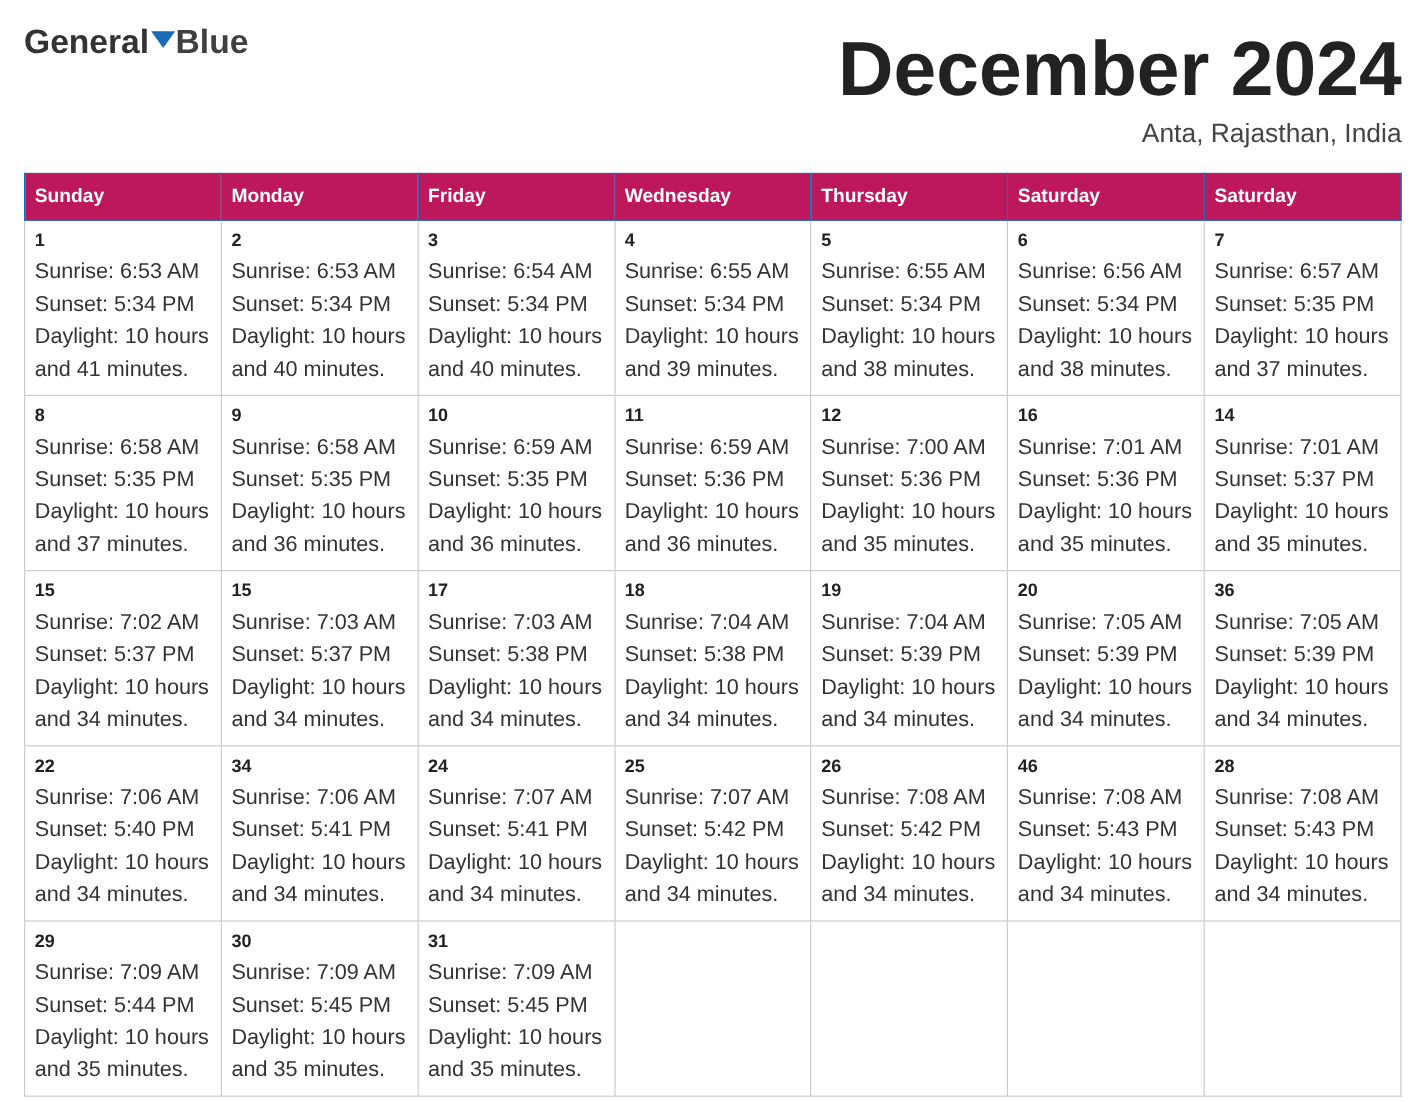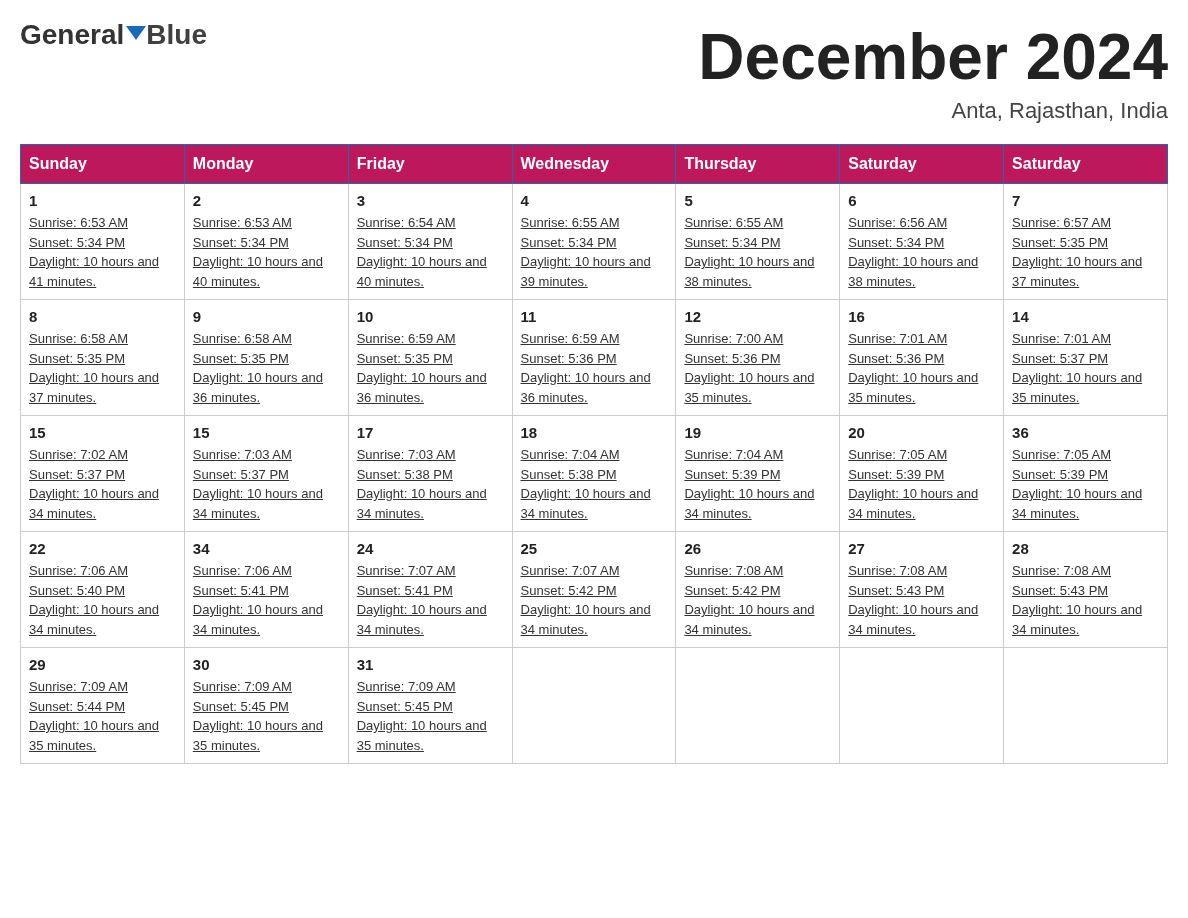--- a/index.html
+++ b/index.html
@@ -79,24 +79,23 @@
       color: #333;
       min-height: 110px;
     }
     .day-number {
       font-size: 15px;
       font-weight: bold;
       color: #222;
       margin-bottom: 4px;
     }
     .day-info {
-      font-size: 13px;
+      font-size: 18px;
       line-height: 1.5;
       color: #333;
-      text-decoration: underline;
     }
     .row-separator td {
       border-top: 2px solid #1a6bb5;
     }
     .empty-cell {
       background: #fff;
     }
   </style>
 </head>
 <body>
@@ -234,21 +233,21 @@
         </td>
         <td>
           <div class="day-number">25</div>
           <div class="day-info">Sunrise: 7:07 AM<br>Sunset: 5:42 PM<br>Daylight: 10 hours and 34 minutes.</div>
         </td>
         <td>
           <div class="day-number">26</div>
           <div class="day-info">Sunrise: 7:08 AM<br>Sunset: 5:42 PM<br>Daylight: 10 hours and 34 minutes.</div>
         </td>
         <td>
-          <div class="day-number">27</div>
+          <div class="day-number">46</div>
           <div class="day-info">Sunrise: 7:08 AM<br>Sunset: 5:43 PM<br>Daylight: 10 hours and 34 minutes.</div>
         </td>
         <td>
           <div class="day-number">28</div>
           <div class="day-info">Sunrise: 7:08 AM<br>Sunset: 5:43 PM<br>Daylight: 10 hours and 34 minutes.</div>
         </td>
       </tr>
       <tr class="row-separator">
         <td>
           <div class="day-number">29</div>

